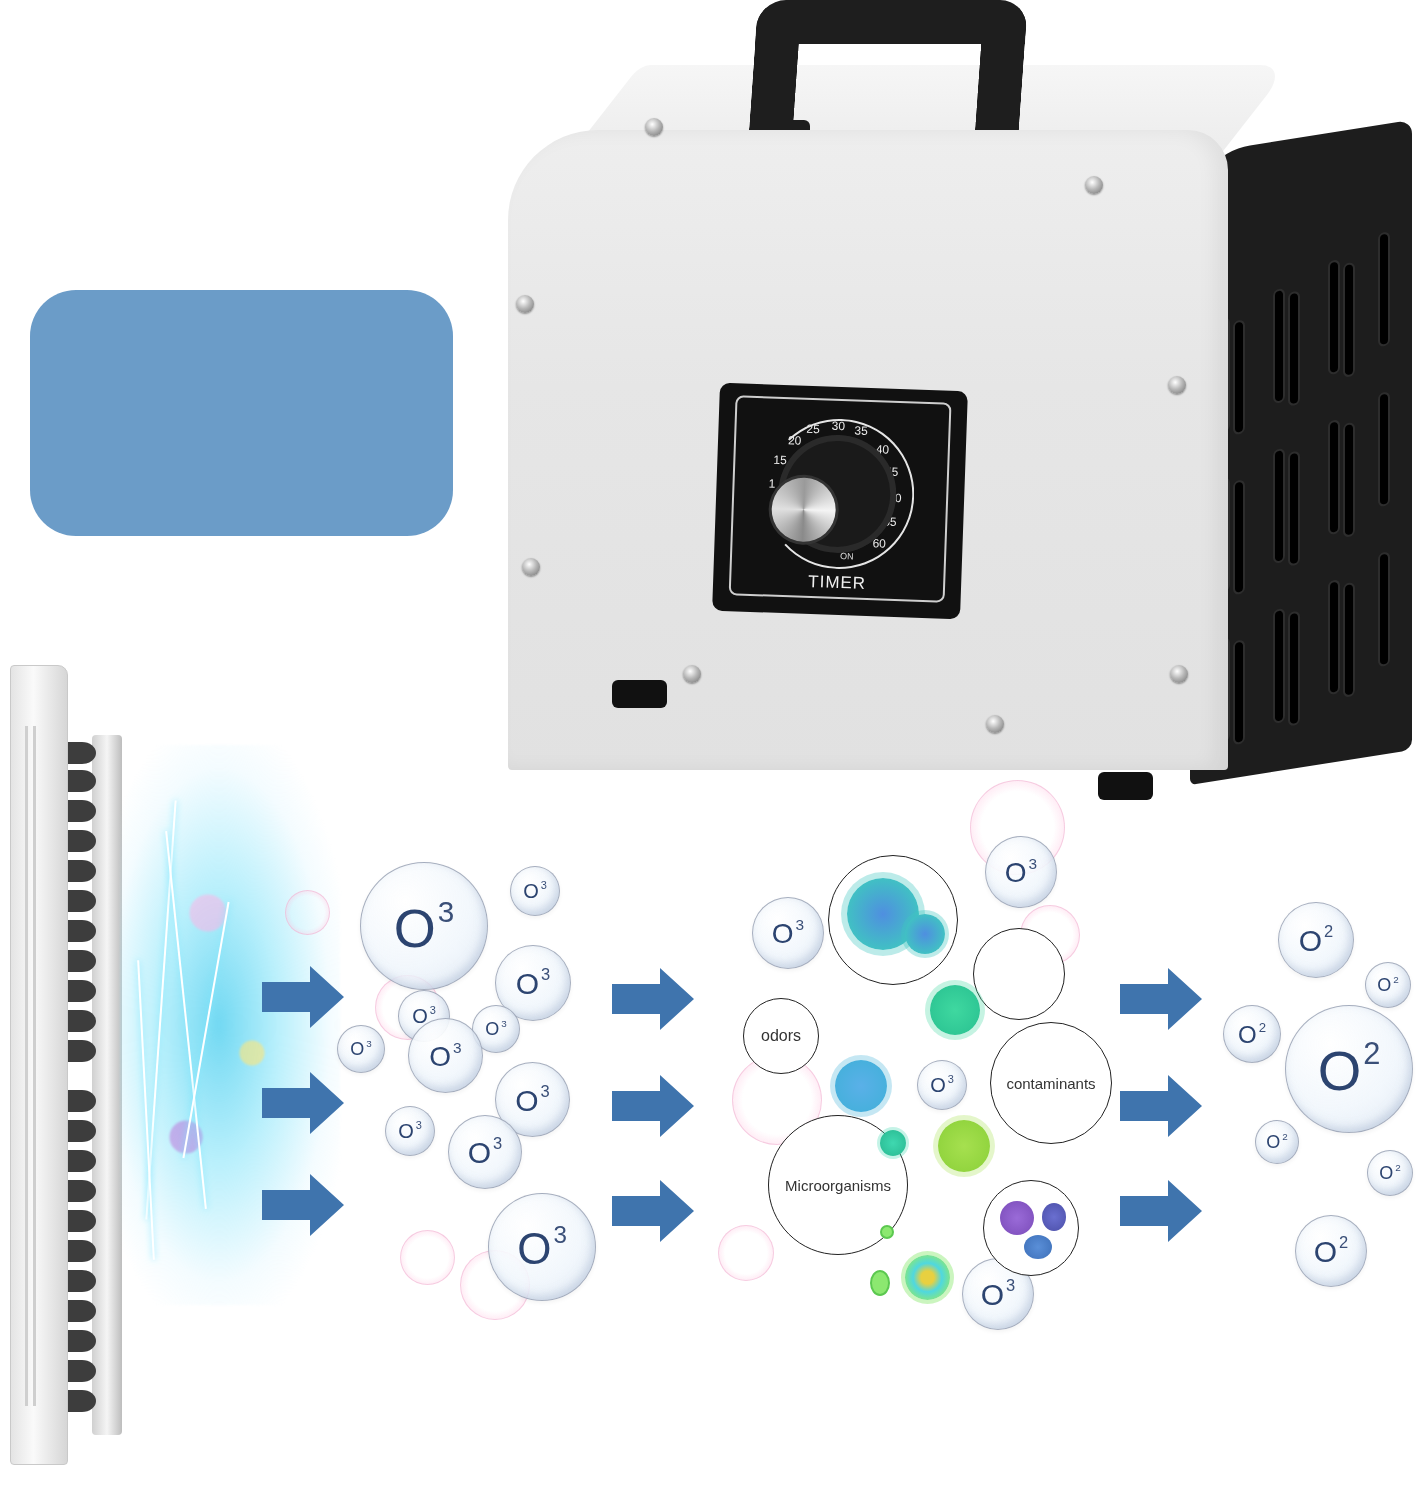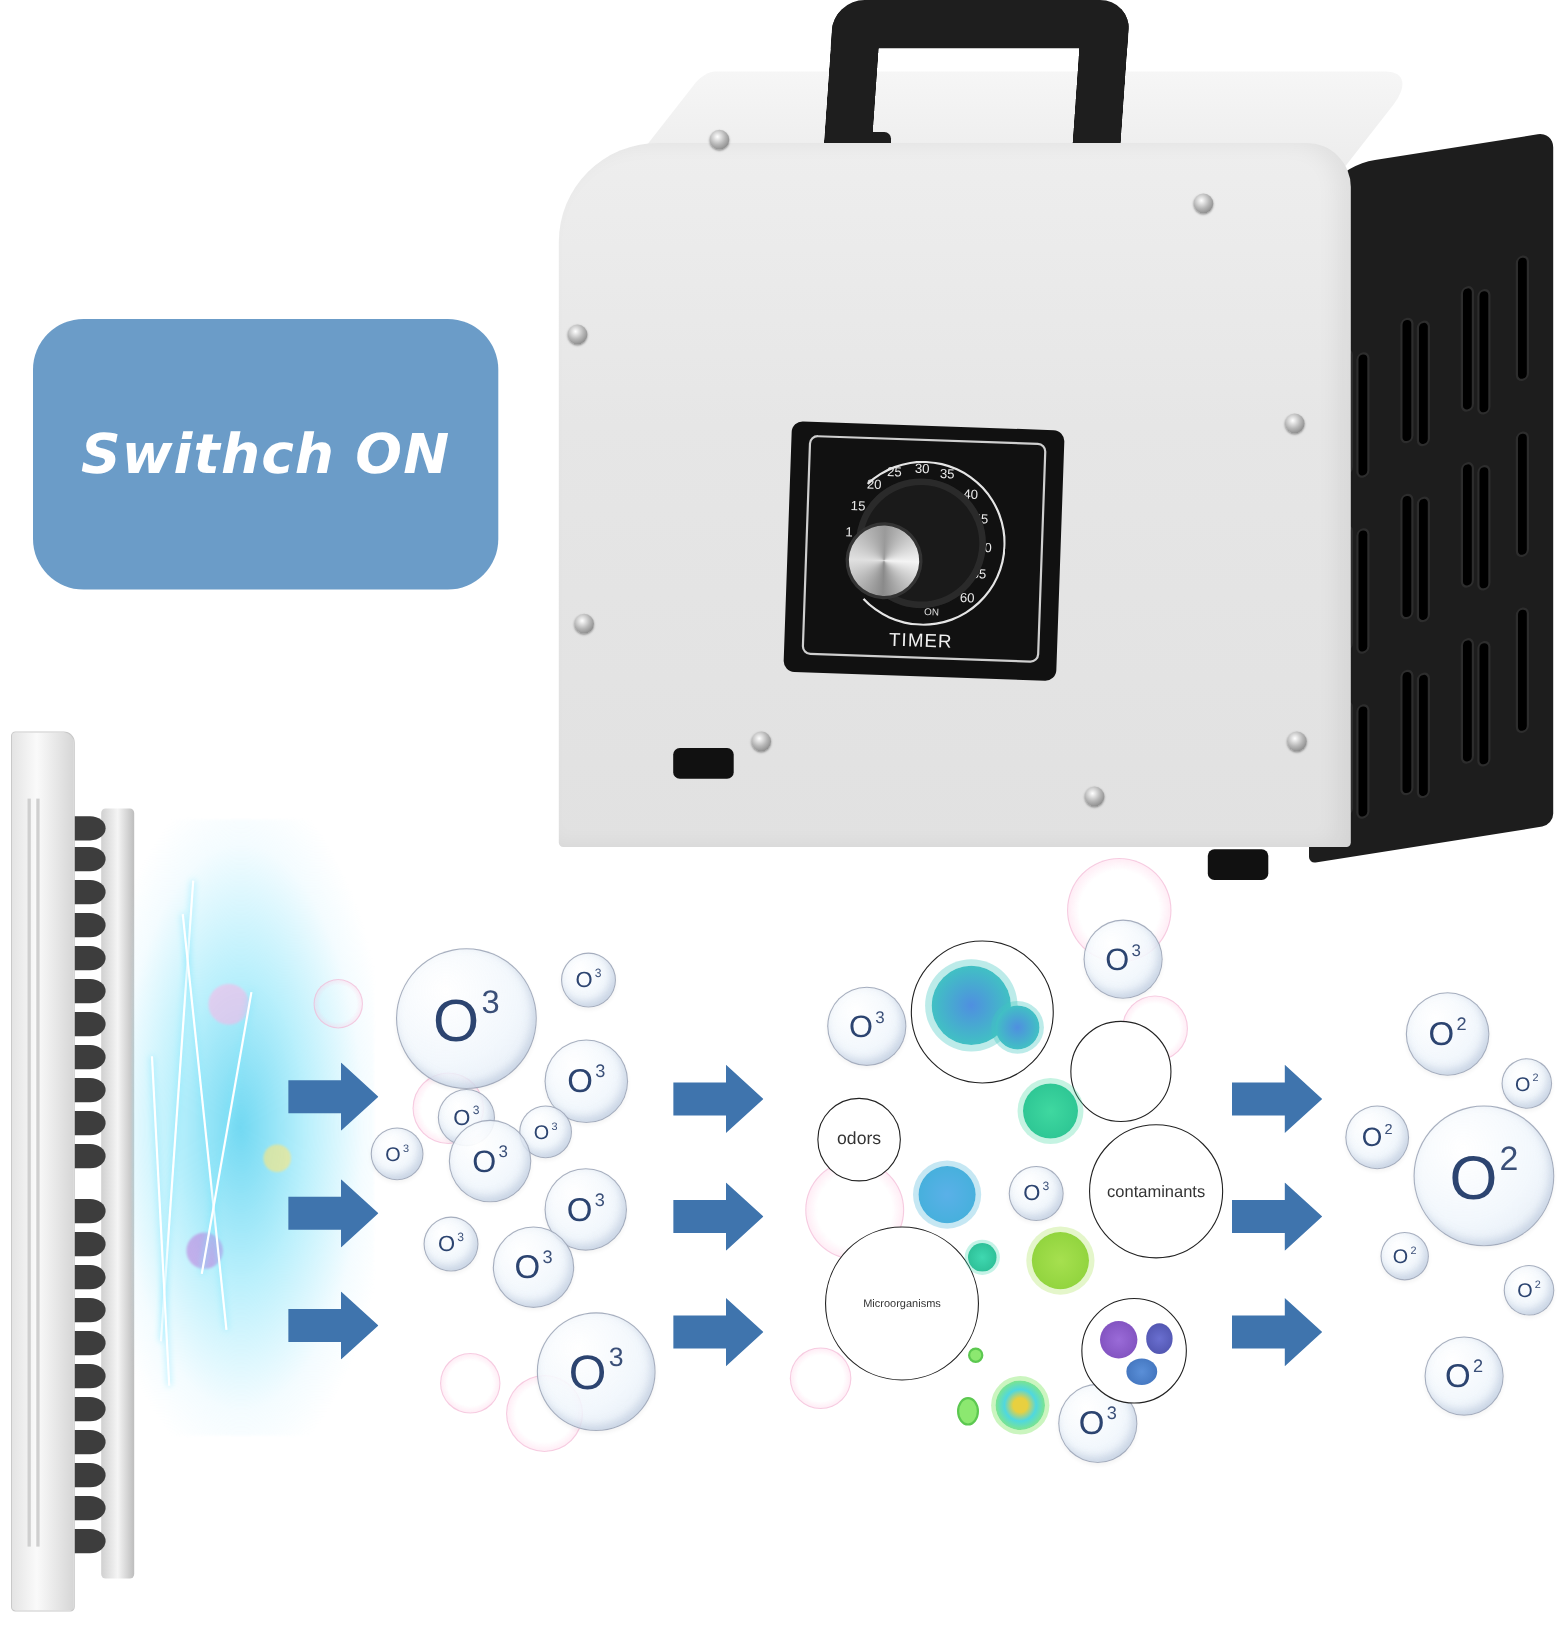--- a/index.html
+++ b/index.html
@@ -116,21 +116,20 @@
     position: absolute; border-radius: 50%; border: 1.6px solid #222; background: #fff;
     display: flex; align-items: center; justify-content: center;
     font-family: "Liberation Sans", sans-serif; color: #333;
   }
   .virus { position: absolute; border-radius: 50%; }
 </style>
 </head>
 <body>
 
 <div class="badge">
-  <div>Swithch ON</div>
 </div>
 
 <div class="machine">
   <div class="side-panel">
     <div class="vent" style="left:30px;top:170px;height:110px"></div>
     <div class="vent" style="left:45px;top:175px;height:110px"></div>
     <div class="vent" style="left:85px;top:150px;height:110px"></div>
     <div class="vent" style="left:100px;top:155px;height:110px"></div>
     <div class="vent" style="left:140px;top:130px;height:110px"></div>
     <div class="vent" style="left:155px;top:135px;height:110px"></div>
@@ -315,21 +314,21 @@
   <div class="virus" style="left:18px;top:22px;width:72px;height:72px;background:radial-gradient(circle,#4f8fe0 0%,#3fc7c0 80%);box-shadow:0 0 0 6px rgba(63,199,192,0.35)"></div>
   <div class="virus" style="left:76px;top:58px;width:40px;height:40px;background:radial-gradient(circle,#4f8fe0 0%,#3fc7c0 80%);box-shadow:0 0 0 4px rgba(63,199,192,0.35)"></div>
 </div>
 <div class="label-circle" style="left:973px;top:928px;width:92px;height:92px"></div>
 <div class="label-circle" style="left:743px;top:998px;width:76px;height:76px;font-size:16px">
   <span>odors</span>
 </div>
 <div class="label-circle" style="left:990px;top:1022px;width:122px;height:122px;font-size:15px">
   <span>contaminants</span>
 </div>
-<div class="label-circle" style="left:750px;top:1115px;width:140px;height:140px;font-size:10px">
+<div class="label-circle" style="left:768px;top:1115px;width:140px;height:140px;font-size:15px">
   <span>Microorganisms</span>
 </div>
 <div class="label-circle" style="left:983px;top:1180px;width:96px;height:96px">
   <div class="virus" style="left:16px;top:20px;width:34px;height:34px;background:radial-gradient(circle,#9a6bd8,#7a4bb8)"></div>
   <div class="virus" style="left:58px;top:22px;width:24px;height:28px;background:radial-gradient(circle,#6a6fd0,#4b4fa8)"></div>
   <div class="virus" style="left:40px;top:54px;width:28px;height:24px;background:radial-gradient(circle,#5a8fd8,#3d6fb8)"></div>
 </div>
 
 <div class="virus" style="left:930px;top:985px;width:50px;height:50px;background:radial-gradient(circle,#3fd8a0,#28c090);box-shadow:0 0 0 5px rgba(63,216,160,0.3)"></div>
 <div class="virus" style="left:835px;top:1060px;width:52px;height:52px;background:radial-gradient(circle,#5ab0e8,#3fb0d8);box-shadow:0 0 0 5px rgba(63,176,216,0.3)"></div>

